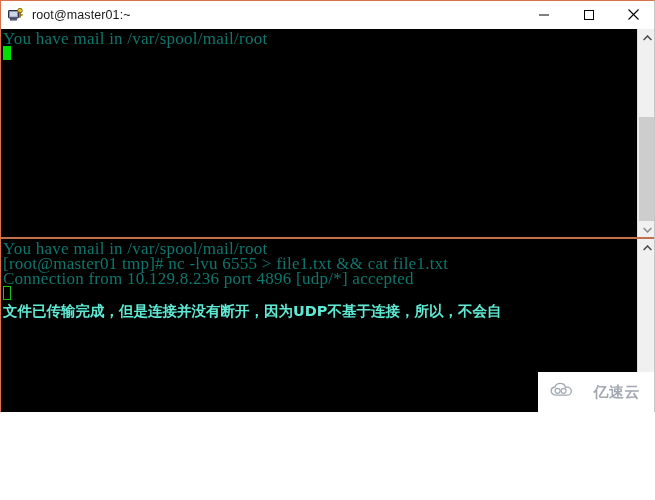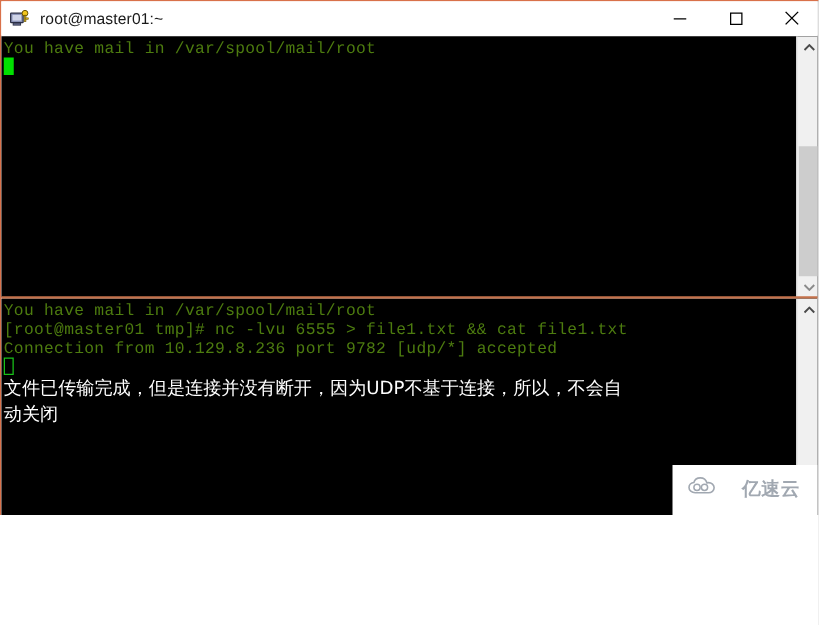--- a/index.html
+++ b/index.html
@@ -82,33 +82,34 @@
     position: absolute;
     left: 0; top: 0;
     right: 19px;
     bottom: 0;
     padding: 2px 0 0 2px;
     box-sizing: border-box;
     overflow: hidden;
   }
 
   .tline {
-    font-family: Liberation Mono, monospace;
-    font-size: 13px;
+    font-family: Liberation Serif, serif;
+    font-size: 17px;
     line-height: 15px;
-    color: #4d7c0f;
+    color: #0f766e;
     white-space: pre;
     letter-spacing: 0.25px;
   }
   .tline.red {
-    color: #ffffff;
+    color: #5eead4;
     font-family: "DejaVu Sans", "Liberation Sans", sans-serif;
     font-size: 14.5px;
     line-height: 21px;
     letter-spacing: 0;
+    font-weight: bold;
   }
 
   .cursor-line { height: 15px; position: relative; }
   .cursor-solid {
     display: block;
     width: 8px;
     height: 14px;
     background: #00e000;
   }
   .cursor-hollow {
@@ -236,26 +237,25 @@
       </div>
     </div>
   </div>
 
   <div id="divider"></div>
 
   <div id="pane-bottom" class="pane">
     <div class="term-body">
       <div class="tline">You have mail in /var/spool/mail/root</div>
       <div class="tline">[root@master01 tmp]# nc -lvu 6555 &gt; file1.txt &amp;&amp; cat file1.txt</div>
-      <div class="tline">Connection from 10.129.8.236 port 9782 [udp/*] accepted</div>
+      <div class="tline">Connection from 10.129.8.236 port 4896 [udp/*] accepted</div>
       <div class="cursor-line">
         <span class="cursor-hollow"></span>
       </div>
       <div class="tline red">文件已传输完成，但是连接并没有断开，因为UDP不基于连接，所以，不会自</div>
-      <div class="tline red">动关闭</div>
     </div>
     <div class="scrollbar">
       <div class="sb-arrow up">
         <svg width="9" height="6" viewBox="0 0 9 6">
           <path d="M0.6 5 L4.5 1 L8.4 5" fill="none" stroke="#4a4a4a" stroke-width="1.5"></path>
         </svg>
       </div>
       <div class="sb-thumb" style="top:212px;height:27px;"></div>
       <div class="sb-arrow down">
         <svg width="9" height="6" viewBox="0 0 9 6">

